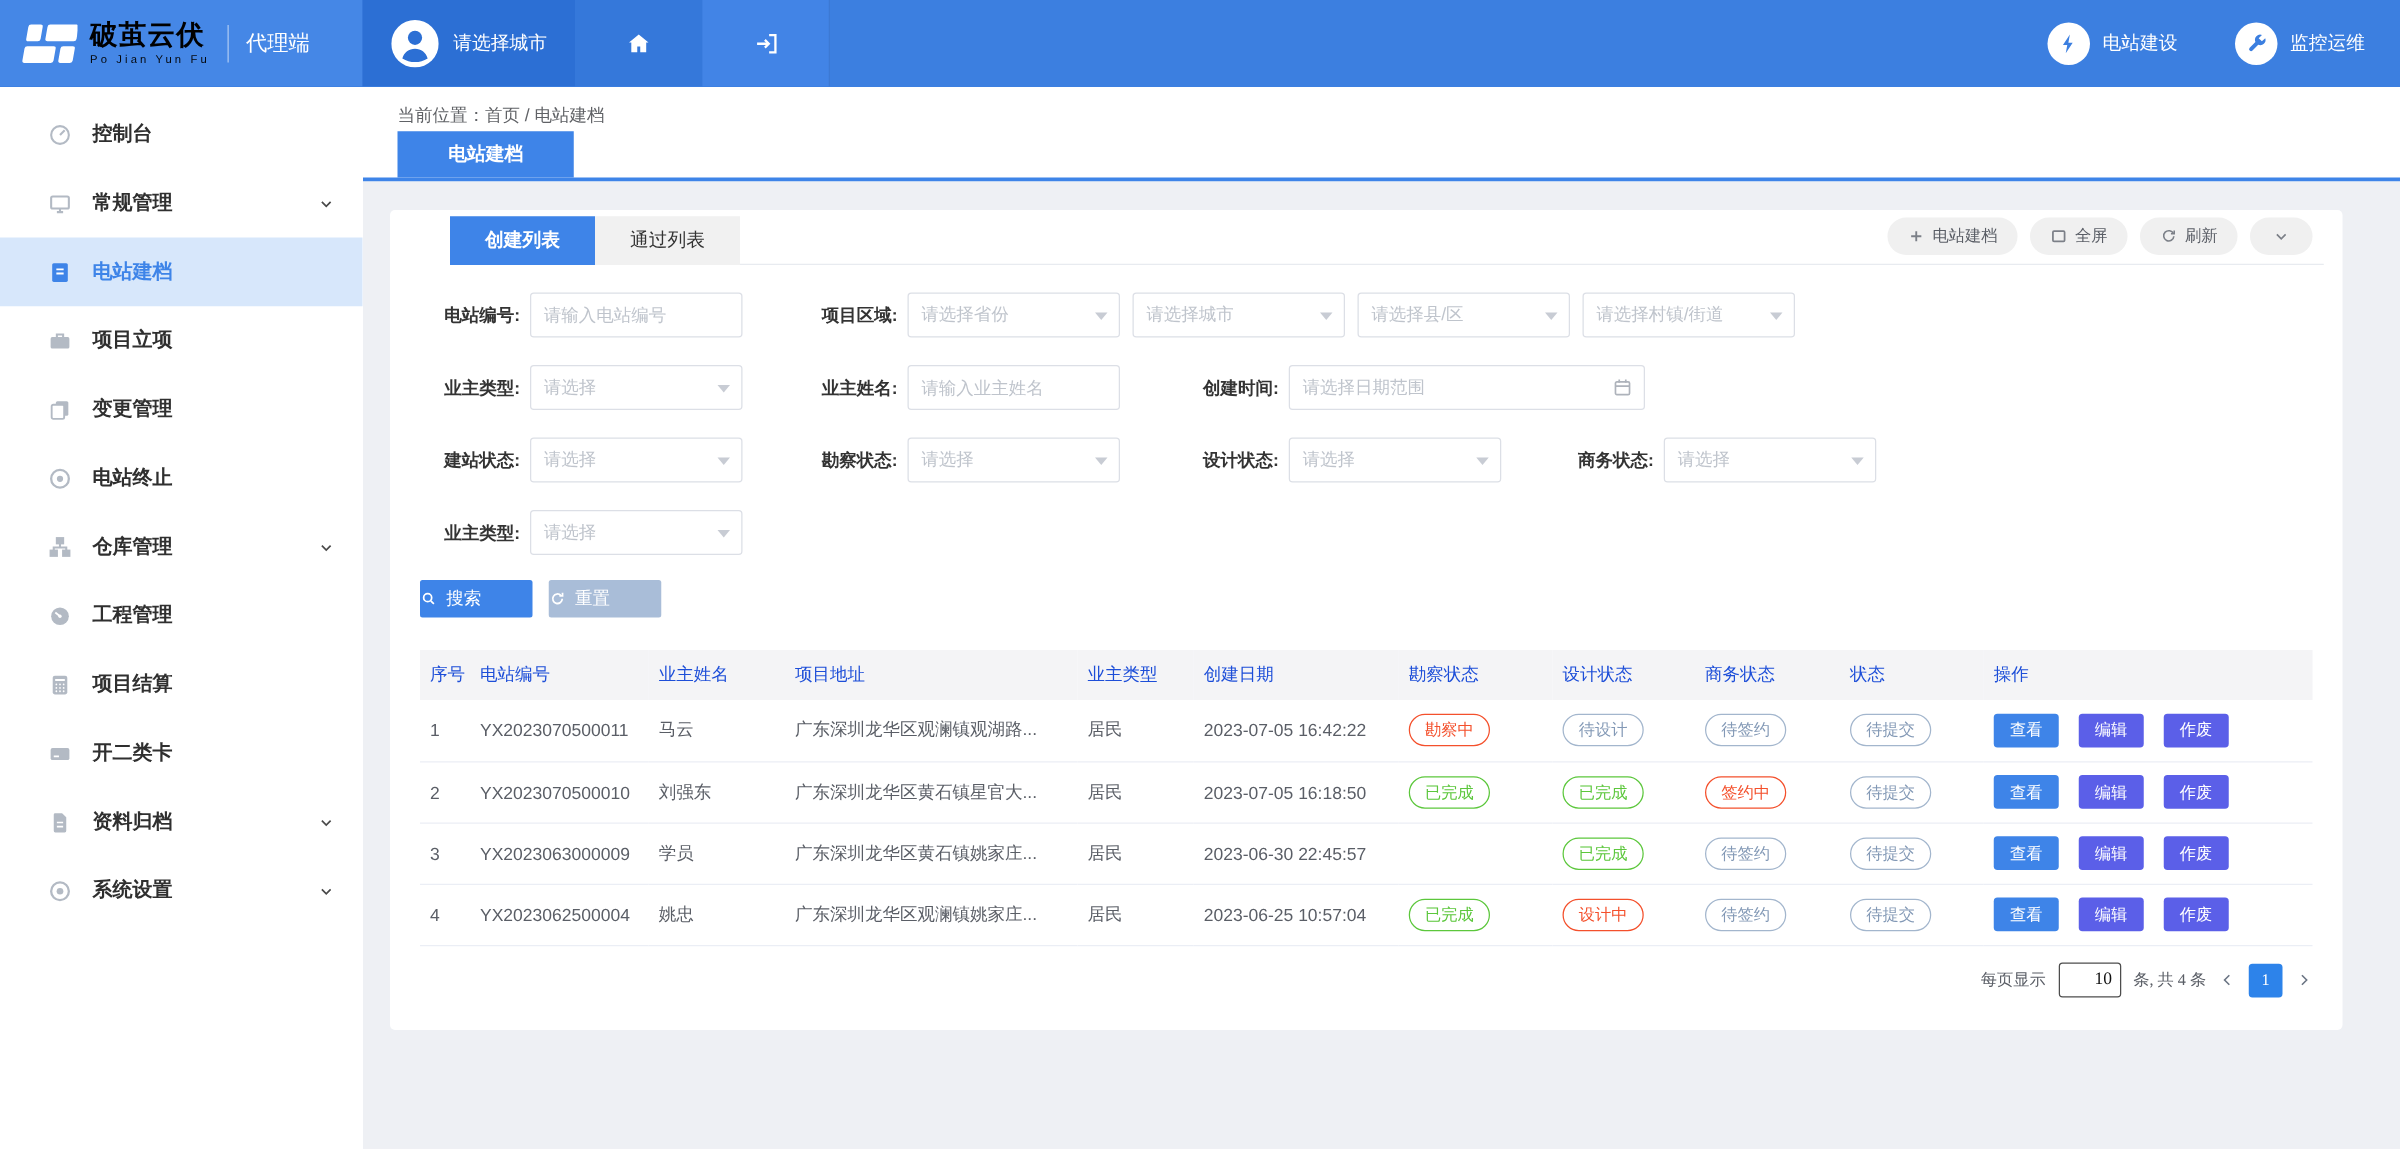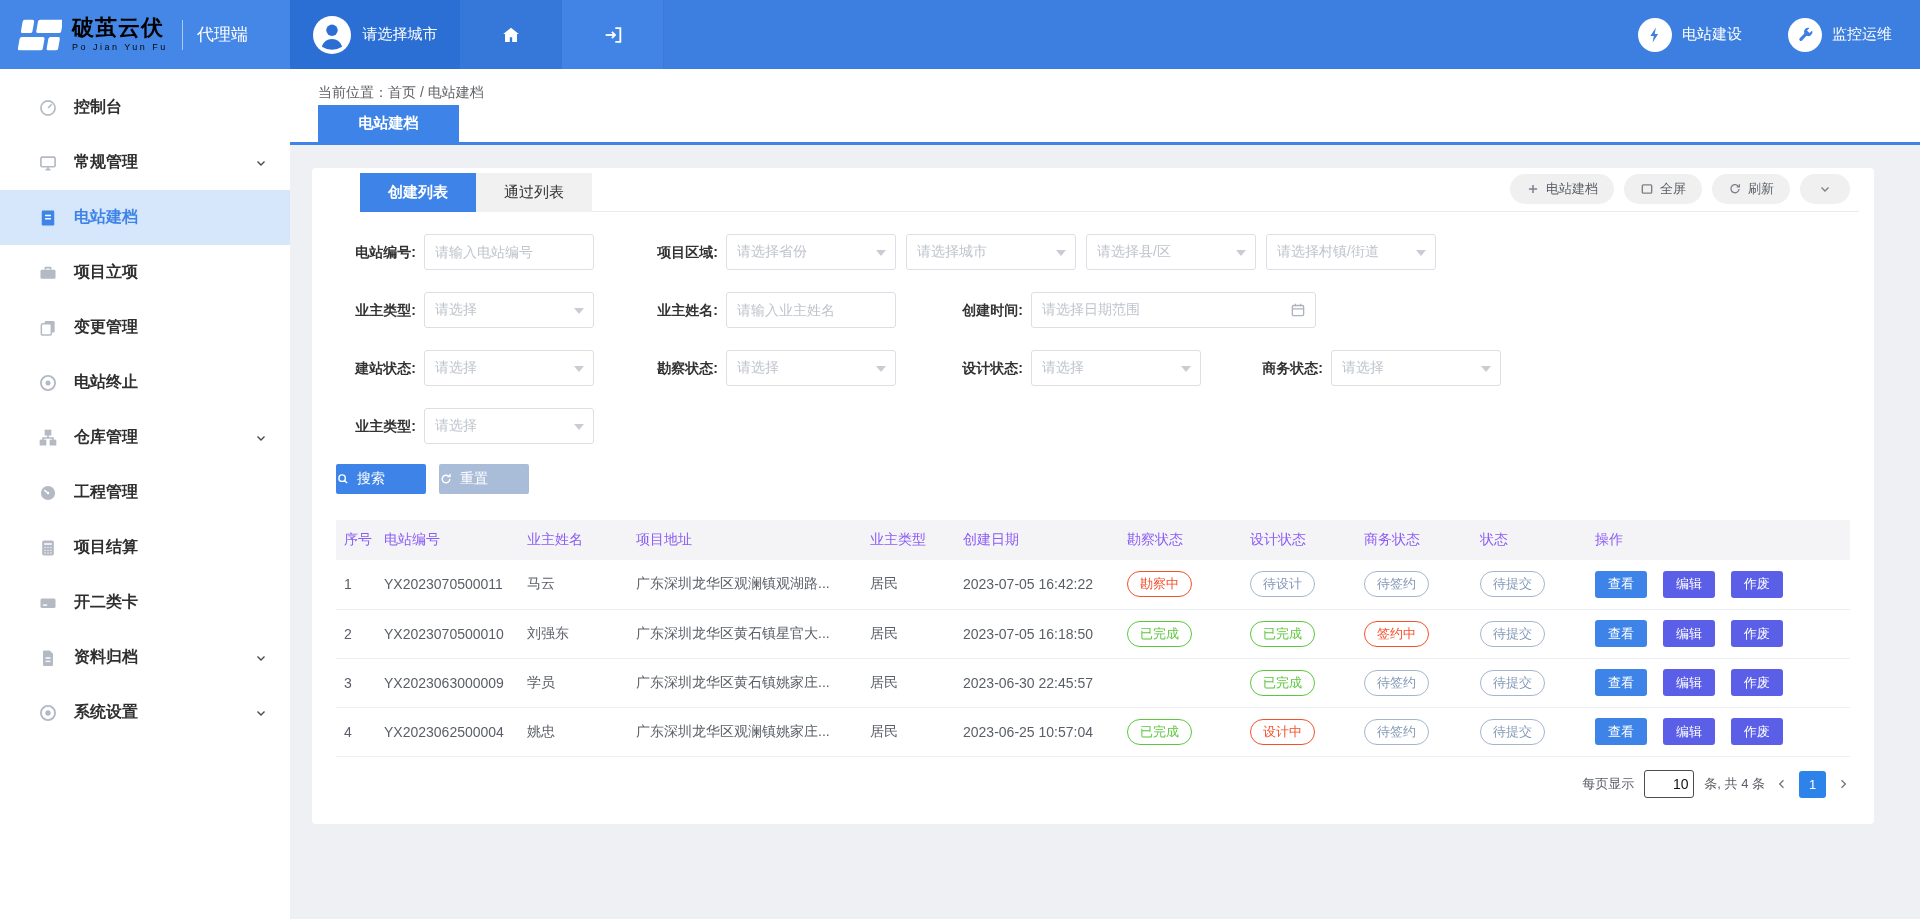--- a/index.html
+++ b/index.html
@@ -81,38 +81,38 @@
 
   .btnrow { position:absolute; left:24px; top:296px; height:30px; display:flex; gap:13px; }
   .fbtn { width:90px; height:30px; border:none; border-radius:2px; color:#fff; font-size:14px;
     display:flex; align-items:center; justify-content:flex-start; gap:7px; cursor:pointer; font-family:inherit; }
   .btn-search { background:#3e84e8; }
   .btn-reset { background:#a9bdd8; }
 
   
   .tblwrap { position:absolute; left:24px; right:24px; top:352px; }
   table { width:100%; border-collapse:collapse; table-layout:fixed; }
-  th { height:40px; background:#f4f4f6; font-weight:400; font-size:14px; color:#8b5cf6;
+  th { height:40px; background:#f4f4f6; font-weight:400; font-size:14px; color:#1d4ed8;
     text-align:left; padding:0 8px; white-space:nowrap; }
   td { height:49px; border-bottom:1px solid #ebeef5; font-size:14px; color:#5a5e66;
     padding:0 8px; white-space:nowrap; overflow:hidden; }
   .badge { display:inline-block; min-width:40px; padding:3px 12px; border:1px solid;
     border-radius:14px; font-size:13px; text-align:center; }
   .badge:empty { display:none; }
   .tone-progress { color:#f4502c; border-color:#f4502c; }
   .tone-done { color:#5cc73c; border-color:#5cc73c; }
   .tone-wait { color:#8399b6; border-color:#a3b6cd; }
   .act { display:inline-block; width:52px; height:27px; border:none; border-radius:3px;
     color:#fff; font-size:13px; margin-right:12px; cursor:pointer; font-family:inherit; }
   .act.view { background:#3e84e8; }
   .act.edit, .act.void { background:#5b5fe8; }
 
   
   .pgn { position:absolute; right:24px; top:600px; height:32px; display:flex;
-    align-items:center; gap:10px; font-size:13px; color:#5a5e66; }
+    align-items:center; gap:10px; font-size:13px; color:#5a5e66;font-family:Liberation Serif, serif; }
   .psize { width:50px; height:28px; border:1px solid #4d4d4d; border-radius:3px;
     display:flex; align-items:center; justify-content:center; gap:5px;
     font-size:14px; color:#111; cursor:pointer; background:#fff;padding-left:28px; }
   .pchev { display:flex; align-items:center; cursor:pointer; color:#6b7584; }
   .pcur { width:27px; height:27px; background:#2d83ea; color:#fff; border-radius:3px;
     display:flex; align-items:center; justify-content:center; font-size:13px; cursor:pointer; }
 </style>
 </head>
 <body>
 

